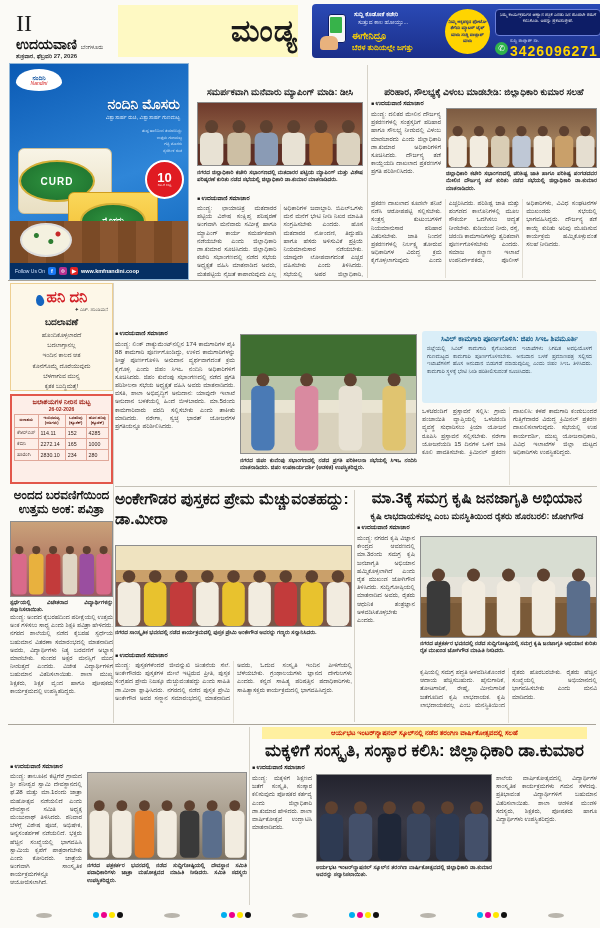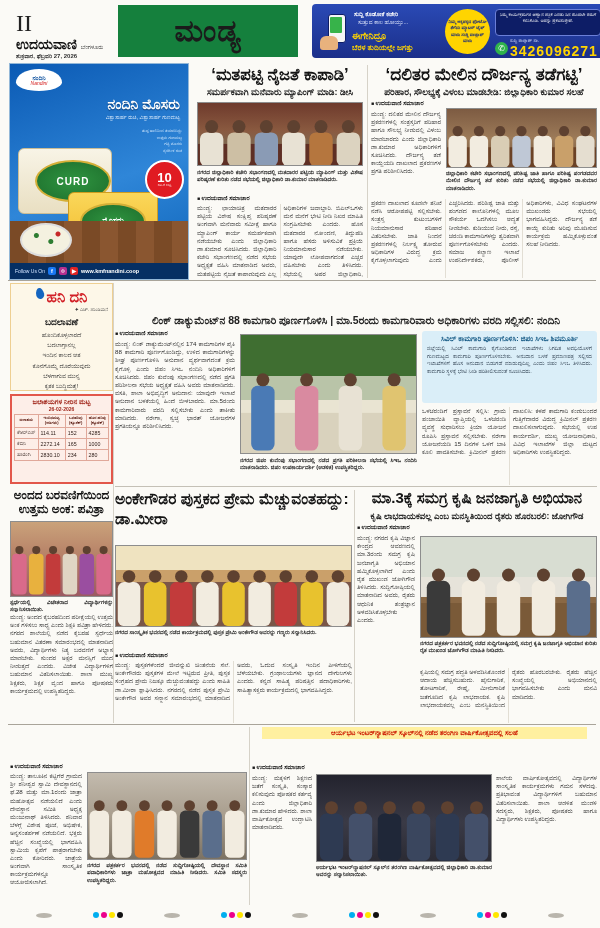--- a/index.html
+++ b/index.html
@@ -6,21 +6,21 @@
   body{font-family:"Liberation Sans", sans-serif; background:#e8e6e0;}
   .page{position:relative;width:600px;height:928px;background:#fbfaf6;overflow:hidden;margin:0 auto;}
   .abs{position:absolute;}
   .hr{position:absolute;background:#a9a49a;height:1px;}
   .vr{position:absolute;background:#d6d2c8;width:1px;}
   
   .pgno{left:16px;top:10px;font-family:"Liberation Serif",serif;font-size:24px;color:#222;}
   .masthead{left:16px;top:36px;font-size:14px;font-weight:bold;color:#111;white-space:nowrap;}
   .edition{font-size:6px;font-weight:normal;color:#333;margin-left:4px;}
   .hdate{left:16px;top:53px;font-size:6px;font-weight:bold;color:#333;}
-  .cityband{left:118px;top:5px;width:180px;height:52px;background:#15803d;display:flex;align-items:center;justify-content:center;font-size:30px;font-weight:bold;color:#1b1b1b;letter-spacing:1px;}
+  .cityband{left:118px;top:5px;width:180px;height:52px;background:#fef9c3;display:flex;align-items:center;justify-content:flex-end;font-size:30px;font-weight:bold;color:#1b1b1b;letter-spacing:1px;}
   .blackstrip{left:594px;top:6px;width:6px;height:50px;background:#141414;}
   
   .promo{left:312px;top:4px;width:292px;height:54px;background:linear-gradient(180deg,#2a4ab5,#1b2f8a);border-radius:4px;color:#fff;overflow:hidden;}
   .promo .hand{position:absolute;left:8px;top:10px;width:26px;height:36px;}
   .promo .phonebody{position:absolute;left:8px;top:0;width:16px;height:27px;background:#f5f5f5;border-radius:3px;border:1px solid #0d1d66;}
   .promo .phonescreen{position:absolute;left:10px;top:3px;width:12px;height:16px;background:#37b34a;border-radius:1px;}
   .promo .fist{position:absolute;left:0;top:22px;width:18px;height:14px;background:#e8b27d;border-radius:6px 6px 3px 3px;}
   .pt1{left:42px;top:7px;width:92px;font-size:6px;font-weight:bold;color:#fff;}
   .pt2{left:46px;top:15px;width:92px;font-size:6px;color:#e8eeff;}
   .pt3{left:40px;top:26px;font-size:9.5px;font-weight:bold;color:#ffd400;}
@@ -31,21 +31,21 @@
   .pphone{left:198px;top:39px;font-size:14px;font-weight:bold;color:#ffd400;letter-spacing:1px;}
   .waicon{left:183px;top:38px;width:13px;height:13px;border-radius:50%;background:#2fb24c;color:#fff;font-size:8px;display:flex;align-items:center;justify-content:center;}
   
   .nad{left:9px;top:63px;width:178px;height:215px;background:linear-gradient(160deg,#0b5ab4 0%,#2f86d8 55%,#0d63b8 100%);border:1px solid #94b8d8;color:#fff;overflow:hidden;}
   .nbrand{position:absolute;left:6px;top:5px;width:46px;height:22px;background:#fff;border-radius:50% 50% 50% 50%/60% 60% 40% 40%;display:flex;flex-direction:column;align-items:center;justify-content:center;line-height:1;}
   .nbrand .b1{font-size:6px;font-weight:bold;color:#0a4f9e;}
   .nbrand .b2{font-size:5px;color:#d42222;font-style:italic;}
   .ntitle{position:absolute;right:8px;top:32px;font-size:14px;font-weight:bold;text-align:right;text-shadow:0 1px 1px #063a76;}
   .nsub{position:absolute;right:8px;top:50px;font-size:5.5px;text-align:right;color:#eaf4ff;}
   .nfeat{position:absolute;right:6px;top:64px;font-size:4.2px;text-align:right;line-height:1.6;color:#d9ecff;}
-  .packet1{position:absolute;left:8px;top:84px;width:92px;height:64px;background:linear-gradient(#f8f4e6,#e9dfc2);border-radius:6px;border:1px solid #cbbd95;display:flex;align-items:center;justify-content:flex-end;}
+  .packet1{position:absolute;left:8px;top:84px;width:92px;height:64px;background:linear-gradient(#f8f4e6,#e9dfc2);border-radius:6px;border:1px solid #cbbd95;display:flex;align-items:center;justify-content:flex-start;}
   .packet2{position:absolute;left:58px;top:128px;width:88px;height:56px;background:linear-gradient(#fad75a,#f2bc2e);border-radius:6px;border:1px solid #cf9d1f;display:flex;align-items:center;justify-content:center;}
   .goval{width:72px;height:38px;background:radial-gradient(#2f9440,#1d6e2c);border:2px solid #d4af37;border-radius:50%;display:flex;align-items:center;justify-content:center;font-weight:bold;color:#fff;}
   .goval.small{width:62px;height:32px;}
   .cword{font-size:10px;letter-spacing:1px;}
   .mword{font-size:8px;}
   .nbadge{position:absolute;right:4px;top:96px;width:35px;height:35px;border-radius:50%;background:#e01b22;border:2px solid #fff;color:#fff;display:flex;flex-direction:column;align-items:center;justify-content:center;line-height:1;}
   .nbadge .n1{font-size:13px;font-weight:bold;}
   .nbadge .n2{font-size:3.6px;}
   .wood{position:absolute;left:0;bottom:16px;width:100%;height:42px;background:repeating-linear-gradient(90deg,#7a4a26 0 18px,#8a5630 18px 36px);}
   .bowl{position:absolute;left:10px;bottom:22px;width:48px;height:30px;border-radius:50%;background:radial-gradient(circle at 30% 35%,#2e7d32 0 2px,transparent 3px),radial-gradient(circle at 60% 55%,#2e7d32 0 2px,transparent 3px),radial-gradient(circle at 75% 30%,#c62828 0 2px,transparent 3px),#f4f1e0;border:2px solid #ddd;}
@@ -68,21 +68,21 @@
   .ph-maroon{background:linear-gradient(180deg,#6e3a2c 0%,#8a5a40 45%,#7d6a52 70%,#5e4a38 100%);}
   .ph-tan{background:linear-gradient(180deg,#7d5b42 0%,#9c7a58 50%,#6e5138 100%);}
   .ph-green{background:linear-gradient(180deg,#3f6e31 0% 35%,#b9c4a8 35% 55%,#e9e4d2 55% 100%);}
   .ph-event{background:linear-gradient(180deg,#efe3c0 0% 30%,#caa06a 30% 45%,#7a5648 45% 100%);}
   .ph-press{background:linear-gradient(180deg,#d8ddd2 0% 40%,#e6e3da 40% 60%,#8a6844 60% 100%);}
   .ph-indoor{background:linear-gradient(180deg,#c3bbae 0%,#a89d8d 50%,#7c7263 100%);}
   .ph-dark{background:linear-gradient(180deg,#23232e 0%,#3a3a46 55%,#2b2b34 100%);}
   .ph-pink{background:linear-gradient(180deg,#caa27a 0%,#b9856a 40%,#9c5a62 100%);}
   
   .hanibox{left:10px;top:283px;width:103px;height:108px;background:#fdf7e8;border:1px solid #eecf92;box-sizing:border-box;padding:4px;}
-  .hanititle{display:flex;align-items:flex-start;justify-content:center;gap:3px;font-size:15px;font-weight:bold;color:#d21f26;}
+  .hanititle{display:flex;align-items:flex-end;justify-content:center;gap:3px;font-size:15px;font-weight:bold;color:#d21f26;}
   .drop{width:8px;height:11px;background:#1565c0;border-radius:50% 50% 50% 50%/60% 60% 40% 40%;transform:rotate(-12deg);}
   .haniauthor{font-size:4.8px;text-align:right;color:#444;margin-top:1px;}
   .hanihead{font-size:9px;font-weight:bold;text-align:center;color:#222;margin-top:5px;}
   .hanilines{font-size:6.2px;text-align:center;line-height:1.65;color:#333;margin-top:2px;}
   .wtable{left:10px;top:394px;width:103px;height:90px;border:2px solid #e2574b;background:#fdeee8;box-sizing:border-box;padding:2px;}
   .wtitle{font-size:6.8px;font-weight:bold;text-align:center;color:#9c1c10;}
   .wdate{font-size:5px;font-weight:bold;text-align:center;color:#9c1c10;}
   table.wt{width:100%;border-collapse:collapse;margin-top:2px;}
   table.wt th{font-size:4.1px;font-weight:bold;color:#5a1a10;border:0.5px solid #e0a89a;padding:1px;line-height:1.2;}
   table.wt td{font-size:5.3px;color:#33221d;border:0.5px solid #e0a89a;padding:1.5px 2px;}
@@ -157,21 +157,20 @@
     <div class="bowl"></div>
     <div class="followbar">
       <span class="fl">Follow Us On</span>
       <span class="sicon si-f">f</span>
       <span class="sicon si-ig">⌾</span>
       <span class="sicon si-yt">▶</span>
       <span class="nweb">www.kmfnandini.coop</span>
     </div>
   </div>
 
-  <div class="abs hl center" style="left:197px;top:65px;width:166px;font-size:16.5px;">‘ಮತಪಟ್ಟಿ ನೈಜತೆ ಕಾಪಾಡಿ’</div>
   <div class="abs subhl center" style="left:197px;top:87px;width:166px;font-size:9px;">ಸಮರ್ಪಕವಾಗಿ ಮನೆವಾರು ಮ್ಯಾಪಿಂಗ್ ಮಾಡಿ: ಡೀಸಿ</div>
   <div class="photo ph-maroon" style="left:197px;top:102px;width:166px;height:64px;"><svg width="164" height="62" xmlns="http://www.w3.org/2000/svg">
         <rect x="0" y="40.92" width="164" height="21.080000000000002" fill="#5e2f24"></rect>
         <rect x="1.966666666666665" y="29.41" width="23.400000000000002" height="34.1" rx="6.5" fill="#e8e2d4"></rect>
         <circle cx="13.666666666666666" cy="23.56" r="6.5" fill="#5e4130"></circle>
         <rect x="29.299999999999997" y="29.41" width="23.400000000000002" height="34.1" rx="6.5" fill="#cdbfa4"></rect>
         <circle cx="41" cy="23.56" r="6.5" fill="#5e4130"></circle>
         <rect x="56.633333333333326" y="29.41" width="23.400000000000002" height="34.1" rx="6.5" fill="#8a9bb5"></rect>
         <circle cx="68.33333333333333" cy="23.56" r="6.5" fill="#5e4130"></circle>
         <rect x="83.96666666666667" y="29.41" width="23.400000000000002" height="34.1" rx="6.5" fill="#e8e2d4"></rect>
@@ -180,21 +179,20 @@
         <circle cx="123" cy="23.56" r="6.5" fill="#5e4130"></circle>
         <rect x="138.63333333333335" y="29.41" width="23.400000000000002" height="34.1" rx="6.5" fill="#dcd3c0"></rect>
         <circle cx="150.33333333333334" cy="23.56" r="6.5" fill="#5e4130"></circle>
       </svg></div>
   <div class="abs cap" style="left:197px;top:169px;width:166px;height:24px;">ನಗರದ ಜಿಲ್ಲಾಧಿಕಾರಿ ಕಚೇರಿ ಸಭಾಂಗಣದಲ್ಲಿ ಮತದಾರರ ಪಟ್ಟಿಯ ಮ್ಯಾಪಿಂಗ್ ಮತ್ತು ವಿಶೇಷ ಪರಿಷ್ಕರಣೆ ಕುರಿತು ನಡೆದ ಸಭೆಯಲ್ಲಿ ಜಿಲ್ಲಾಧಿಕಾರಿ ಡಾ.ಕುಮಾರ ಮಾತನಾಡಿದರು.</div>
   <div class="abs byline" style="left:197px;top:195px;">ಉದಯವಾಣಿ ಸಮಾಚಾರ</div>
   <div class="abs bodytxt cols2" style="left:197px;top:204px;width:166px;height:74px;">ಮಂಡ್ಯ: ಛಾಯಾಚಿತ್ರ ಮತದಾರರ ಪಟ್ಟಿಯ ವಿಶೇಷ ಸಂಕ್ಷಿಪ್ತ ಪರಿಷ್ಕರಣೆ ಅಂಗವಾಗಿ ಮನೆವಾರು ಸಮೀಕ್ಷೆ ಹಾಗೂ ಮ್ಯಾಪಿಂಗ್ ಕಾರ್ಯ ಸಮರ್ಪಕವಾಗಿ ನಡೆಯಬೇಕು ಎಂದು ಜಿಲ್ಲಾಧಿಕಾರಿ ಡಾ.ಕುಮಾರ ಸೂಚಿಸಿದರು. ಜಿಲ್ಲಾಧಿಕಾರಿ ಕಚೇರಿ ಸಭಾಂಗಣದಲ್ಲಿ ನಡೆದ ಸಭೆಯ ಅಧ್ಯಕ್ಷತೆ ವಹಿಸಿ ಮಾತನಾಡಿದ ಅವರು, ಮತಪಟ್ಟಿಯ ನೈಜತೆ ಕಾಪಾಡುವುದು ಎಲ್ಲ ಅಧಿಕಾರಿಗಳ ಜವಾಬ್ದಾರಿ. ಬಿಎಲ್‌ಒಗಳು ಮನೆ ಮನೆಗೆ ಭೇಟಿ ನೀಡಿ ನಿಖರ ಮಾಹಿತಿ ಸಂಗ್ರಹಿಸಬೇಕು ಎಂದರು. ಹೊಸ ಮತದಾರರ ನೋಂದಣಿ, ತಿದ್ದುಪಡಿ ಹಾಗೂ ಹೆಸರು ಅಳಿಸುವಿಕೆ ಪ್ರಕ್ರಿಯೆ ನಿಯಮಾನುಸಾರ ನಡೆಯಬೇಕು. ಯಾವುದೇ ಲೋಪವಾಗದಂತೆ ಎಚ್ಚರ ವಹಿಸಬೇಕು ಎಂದು ತಿಳಿಸಿದರು. ಸಭೆಯಲ್ಲಿ ಅಪರ ಜಿಲ್ಲಾಧಿಕಾರಿ, ತಹಶೀಲ್ದಾರರು ಹಾಗೂ ವಿವಿಧ ಇಲಾಖೆ ಅಧಿಕಾರಿಗಳು ಉಪಸ್ಥಿತರಿದ್ದರು.</div>
 
   <div class="vr" style="left:367px;top:65px;height:213px;"></div>
 
-  <div class="abs hl center" style="left:371px;top:65px;width:226px;font-size:17px;">‘ದಲಿತರ ಮೇಲಿನ ದೌರ್ಜನ್ಯ ತಡೆಗಟ್ಟಿ’</div>
   <div class="abs subhl center" style="left:371px;top:87px;width:226px;font-size:9px;">ಪರಿಹಾರ, ಸೌಲಭ್ಯಕ್ಕೆ ವಿಳಂಬ ಮಾಡಬೇಡಿ: ಜಿಲ್ಲಾಧಿಕಾರಿ ಕುಮಾರ ಸಲಹೆ</div>
   <div class="abs byline" style="left:371px;top:100px;">ಉದಯವಾಣಿ ಸಮಾಚಾರ</div>
   <div class="abs bodytxt" style="left:371px;top:110px;width:70px;height:86px;">ಮಂಡ್ಯ: ದಲಿತರ ಮೇಲಿನ ದೌರ್ಜನ್ಯ ಪ್ರಕರಣಗಳಲ್ಲಿ ಸಂತ್ರಸ್ತರಿಗೆ ಪರಿಹಾರ ಹಾಗೂ ಸೌಲಭ್ಯ ನೀಡುವಲ್ಲಿ ವಿಳಂಬ ಮಾಡಬಾರದು ಎಂದು ಜಿಲ್ಲಾಧಿಕಾರಿ ಡಾ.ಕುಮಾರ ಅಧಿಕಾರಿಗಳಿಗೆ ಸೂಚಿಸಿದರು. ದೌರ್ಜನ್ಯ ತಡೆ ಕಾಯ್ದೆಯಡಿ ದಾಖಲಾದ ಪ್ರಕರಣಗಳ ಪ್ರಗತಿ ಪರಿಶೀಲಿಸಿದರು.</div>
   <div class="photo ph-tan" style="left:446px;top:108px;width:151px;height:60px;"><svg width="149" height="58" xmlns="http://www.w3.org/2000/svg">
         <rect x="0" y="38.28" width="149" height="19.720000000000002" fill="#6b4226"></rect>
         <rect x="1.4474285714285706" y="26.637714285714285" width="18.390857142857143" height="31.900000000000002" rx="5.1085714285714285" fill="#f2ece0"></rect>
         <circle cx="10.642857142857142" cy="22.04" r="5.1085714285714285" fill="#5e4130"></circle>
         <rect x="22.733142857142855" y="26.637714285714285" width="18.390857142857143" height="31.900000000000002" rx="5.1085714285714285" fill="#f2ece0"></rect>
         <circle cx="31.928571428571427" cy="22.04" r="5.1085714285714285" fill="#5e4130"></circle>
         <rect x="44.018857142857144" y="26.637714285714285" width="18.390857142857143" height="31.900000000000002" rx="5.1085714285714285" fill="#d9cdb5"></rect>
@@ -275,21 +273,20 @@
         <rect x="51.644666666666666" y="31.756" width="14.543999999999997" height="40.7" rx="4.039999999999999" fill="#e0d6c4"></rect>
         <circle cx="58.916666666666664" cy="28.12" r="4.039999999999999" fill="#5e4130"></circle>
         <rect x="68.47800000000001" y="31.756" width="14.543999999999997" height="40.7" rx="4.039999999999999" fill="#9a4ea0"></rect>
         <circle cx="75.75" cy="28.12" r="4.039999999999999" fill="#5e4130"></circle>
         <rect x="85.31133333333332" y="31.756" width="14.543999999999997" height="40.7" rx="4.039999999999999" fill="#d96a8a"></rect>
         <circle cx="92.58333333333333" cy="28.12" r="4.039999999999999" fill="#5e4130"></circle>
       </svg></div>
   <div class="abs cap" style="left:10px;top:599px;width:103px;height:13px;">ಸ್ಪರ್ಧೆಯಲ್ಲಿ ವಿಜೇತರಾದ ವಿದ್ಯಾರ್ಥಿಗಳನ್ನು ಸನ್ಮಾನಿಸಲಾಯಿತು.</div>
   <div class="abs bodytxt" style="left:10px;top:613px;width:103px;height:108px;">ಮಂಡ್ಯ: ಅಂದದ ಕೈಬರಹದಿಂದ ಪರೀಕ್ಷೆಯಲ್ಲಿ ಉತ್ತಮ ಅಂಕ ಗಳಿಸಲು ಸಾಧ್ಯ ಎಂದು ಶಿಕ್ಷಕಿ ಪವಿತ್ರಾ ಹೇಳಿದರು. ನಗರದ ಶಾಲೆಯಲ್ಲಿ ನಡೆದ ಕೈಬರಹ ಸ್ಪರ್ಧೆಯ ಬಹುಮಾನ ವಿತರಣಾ ಸಮಾರಂಭದಲ್ಲಿ ಮಾತನಾಡಿದ ಅವರು, ವಿದ್ಯಾರ್ಥಿಗಳು ನಿತ್ಯ ಬರವಣಿಗೆ ಅಭ್ಯಾಸ ಮಾಡಬೇಕು. ಸುಂದರ ಅಕ್ಷರ ಮನಸ್ಸಿಗೆ ಮುದ ನೀಡುತ್ತದೆ ಎಂದರು. ವಿಜೇತ ವಿದ್ಯಾರ್ಥಿಗಳಿಗೆ ಬಹುಮಾನ ವಿತರಿಸಲಾಯಿತು. ಶಾಲಾ ಮುಖ್ಯ ಶಿಕ್ಷಕರು, ಶಿಕ್ಷಕ ವೃಂದ ಹಾಗೂ ಪೋಷಕರು ಕಾರ್ಯಕ್ರಮದಲ್ಲಿ ಉಪಸ್ಥಿತರಿದ್ದರು.</div>
 
-  <div class="abs subhl center" style="left:115px;top:314px;width:482px;font-size:10.5px;">ಲಿಂಕ್ ಡಾಕ್ಯುಮೆಂಟ್‌ನ 88 ಕಾಮಗಾರಿ ಪೂರ್ಣಗೊಳಿಸಿ | ಮಾ.5ರಂದು ಕಾಮಗಾರಿವಾರು ಅಧಿಕಾರಿಗಳು ವರದಿ ಸಲ್ಲಿಸಲಿ: ನಂದಿನಿ</div>
   <div class="abs byline" style="left:115px;top:330px;">ಉದಯವಾಣಿ ಸಮಾಚಾರ</div>
   <div class="abs bodytxt" style="left:115px;top:340px;width:120px;height:146px;">ಮಂಡ್ಯ: ಲಿಂಕ್ ಡಾಕ್ಯುಮೆಂಟ್‌ನಲ್ಲಿನ 174 ಕಾಮಗಾರಿಗಳ ಪೈಕಿ 88 ಕಾಮಗಾರಿ ಪೂರ್ಣಗೊಂಡಿದ್ದು, ಉಳಿದ ಕಾಮಗಾರಿಗಳನ್ನು ಶೀಘ್ರ ಪೂರ್ಣಗೊಳಿಸಿ ಅನುದಾನ ವ್ಯರ್ಥವಾಗದಂತೆ ಕ್ರಮ ಕೈಗೊಳ್ಳಿ ಎಂದು ಜಿಪಂ ಸಿಇಒ ನಂದಿನಿ ಅಧಿಕಾರಿಗಳಿಗೆ ಸೂಚಿಸಿದರು. ಜಿಪಂ ಕುವೆಂಪು ಸಭಾಂಗಣದಲ್ಲಿ ನಡೆದ ಪ್ರಗತಿ ಪರಿಶೀಲನಾ ಸಭೆಯ ಅಧ್ಯಕ್ಷತೆ ವಹಿಸಿ ಅವರು ಮಾತನಾಡಿದರು. ವಸತಿ, ಶಾಲಾ ಅಭಿವೃದ್ಧಿಗೆ ಅನುದಾನ: ಯಾವುದೇ ಇಲಾಖೆ ಅನುದಾನ ಬಳಕೆಯಲ್ಲಿ ಹಿಂದೆ ಬೀಳಬಾರದು. ಮಾ.5ರಂದು ಕಾಮಗಾರಿವಾರು ವರದಿ ಸಲ್ಲಿಸಬೇಕು ಎಂದು ತಾಕೀತು ಮಾಡಿದರು. ನರೇಗಾ, ಸ್ವಚ್ಛ ಭಾರತ್ ಯೋಜನೆಗಳ ಪ್ರಗತಿಯನ್ನೂ ಪರಿಶೀಲಿಸಿದರು.</div>
   <div class="photo ph-green" style="left:240px;top:334px;width:177px;height:120px;"><svg width="175" height="118" xmlns="http://www.w3.org/2000/svg">
         <rect x="0" y="77.88000000000001" width="175" height="40.120000000000005" fill="#d9d2bd"></rect>
         <rect x="10.174999999999999" y="50.690000000000005" width="23.400000000000002" height="64.9" rx="6.5" fill="#4a7ab5"></rect>
         <circle cx="21.875" cy="44.84" r="6.5" fill="#5e4130"></circle>
         <rect x="53.925" y="50.690000000000005" width="23.400000000000002" height="64.9" rx="6.5" fill="#d98aa0"></rect>
         <circle cx="65.625" cy="44.84" r="6.5" fill="#5e4130"></circle>
         <rect x="97.675" y="50.690000000000005" width="23.400000000000002" height="64.9" rx="6.5" fill="#e8e2d4"></rect>
         <circle cx="109.375" cy="44.84" r="6.5" fill="#5e4130"></circle>
@@ -368,20 +365,21 @@
         <rect x="91.82057142857143" y="37.55542857142857" width="19.501714285714286" height="47.300000000000004" rx="5.417142857142857" fill="#3a3a3a"></rect>
         <circle cx="101.57142857142857" cy="32.68" r="5.417142857142857" fill="#5e4130"></circle>
         <rect x="114.392" y="37.55542857142857" width="19.501714285714286" height="47.300000000000004" rx="5.417142857142857" fill="#5a6e8c"></rect>
         <circle cx="124.14285714285714" cy="32.68" r="5.417142857142857" fill="#5e4130"></circle>
         <rect x="136.96342857142858" y="37.55542857142857" width="19.501714285714286" height="47.300000000000004" rx="5.417142857142857" fill="#f2ece0"></rect>
         <circle cx="146.71428571428572" cy="32.68" r="5.417142857142857" fill="#5e4130"></circle>
       </svg></div>
   <div class="abs cap" style="left:87px;top:862px;width:160px;height:40px;">ನಗರದ ಪತ್ರಕರ್ತರ ಭವನದಲ್ಲಿ ನಡೆದ ಸುದ್ದಿಗೋಷ್ಠಿಯಲ್ಲಿ ದೇವಸ್ಥಾನ ಸಮಿತಿ ಪದಾಧಿಕಾರಿಗಳು ಜಾತ್ರಾ ಮಹೋತ್ಸವದ ಮಾಹಿತಿ ನೀಡಿದರು. ಸಮಿತಿ ಸದಸ್ಯರು ಉಪಸ್ಥಿತರಿದ್ದರು.</div>
 
   <div class="abs kicker" style="left:262px;top:727px;width:325px;height:12px;">ಆರ್ಯಭಟ ಇಂಟರ್‌ನ್ಯಾಷನಲ್ ಸ್ಕೂಲ್‌ನಲ್ಲಿ ನಡೆದ ತರಂಗಿಣ ವಾರ್ಷಿಕೋತ್ಸವದಲ್ಲಿ ಸಲಹೆ</div>
+  <div class="abs hl center" style="left:252px;top:741px;width:345px;font-size:17px;">ಮಕ್ಕಳಿಗೆ ಸಂಸ್ಕೃತಿ, ಸಂಸ್ಕಾರ ಕಲಿಸಿ: ಜಿಲ್ಲಾಧಿಕಾರಿ ಡಾ.ಕುಮಾರ</div>
   <div class="abs byline" style="left:252px;top:764px;">ಉದಯವಾಣಿ ಸಮಾಚಾರ</div>
   <div class="abs bodytxt" style="left:252px;top:774px;width:60px;height:130px;">ಮಂಡ್ಯ: ಮಕ್ಕಳಿಗೆ ಶಿಕ್ಷಣದ ಜತೆಗೆ ಸಂಸ್ಕೃತಿ, ಸಂಸ್ಕಾರ ಕಲಿಸುವುದು ಪೋಷಕರ ಕರ್ತವ್ಯ ಎಂದು ಜಿಲ್ಲಾಧಿಕಾರಿ ಡಾ.ಕುಮಾರ ಹೇಳಿದರು. ಶಾಲಾ ವಾರ್ಷಿಕೋತ್ಸವ ಉದ್ಘಾಟಿಸಿ ಮಾತನಾಡಿದರು.</div>
   <div class="photo ph-dark" style="left:316px;top:774px;width:176px;height:88px;"><svg width="174" height="86" xmlns="http://www.w3.org/2000/svg">
         <rect x="2.799999999999999" y="38.53" width="23.400000000000002" height="47.300000000000004" rx="6.5" fill="#2e3a52"></rect>
         <circle cx="14.5" cy="32.68" r="6.5" fill="#5e4130"></circle>
         <rect x="31.799999999999997" y="38.53" width="23.400000000000002" height="47.300000000000004" rx="6.5" fill="#44506a"></rect>
         <circle cx="43.5" cy="32.68" r="6.5" fill="#5e4130"></circle>
         <rect x="60.8" y="38.53" width="23.400000000000002" height="47.300000000000004" rx="6.5" fill="#1f2738"></rect>
         <circle cx="72.5" cy="32.68" r="6.5" fill="#5e4130"></circle>
         <rect x="89.8" y="38.53" width="23.400000000000002" height="47.300000000000004" rx="6.5" fill="#3a465e"></rect>

